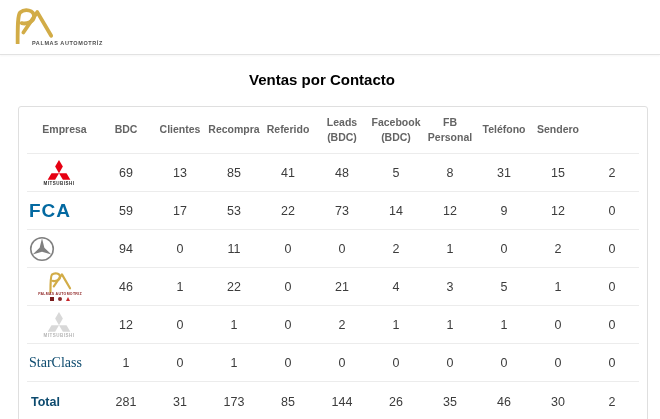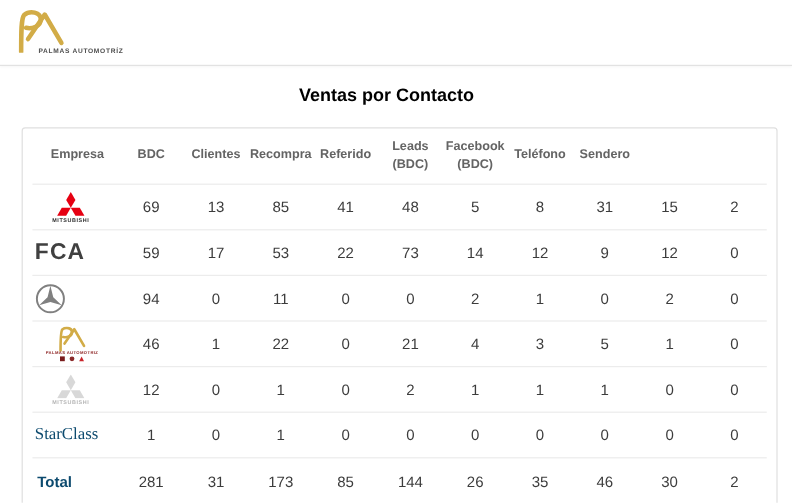--- a/index.html
+++ b/index.html
@@ -17,21 +17,21 @@
   .thead .th-empresa{text-align:center;padding-left:4px;}
   .row{height:37px;}
   .td{font-size:12.5px;color:#3c3c3c;text-align:center;}
   .td-empresa{text-align:left;padding-left:2px;display:flex;flex-direction:column;align-items:flex-start;justify-content:center;}
   .total-row{height:39px;}
   .total-row .td-label{font-size:12.5px;font-weight:bold;color:#0c4a6e;padding-left:4px;text-align:left;}
   
   .mitsu{display:flex;flex-direction:column;align-items:center;width:60px;}
   .mitsu-word{font-size:4.5px;font-weight:bold;letter-spacing:.5px;color:#2b2b2b;margin-top:1px;}
   .mitsu-word.gray{color:#b5b5b5;}
-  .fca-word{font-size:19px;font-weight:bold;color:#404040;letter-spacing:1px;line-height:1;}
+  .fca-word{font-size:19px;font-weight:bold;color:#0369a1;letter-spacing:1px;line-height:1;}
   .pa-block{display:flex;flex-direction:column;align-items:center;width:62px;}
   .pa-caption{font-size:3.5px;font-weight:bold;color:#8b1f1f;letter-spacing:.3px;margin-top:-1px;}
   .pa-minis{display:flex;gap:4px;margin-top:1.5px;align-items:center;}
   .mini{width:4px;height:4px;display:inline-block;}
   .mini-1{background:#7a1c1c;}
   .mini-2{background:#8b2a2a;border-radius:50%;}
   .mini-3{width:0;height:0;border-left:2.5px solid transparent;border-right:2.5px solid transparent;border-bottom:4px solid #c9252b;background:none;}
   .starclass{font-family:"Liberation Serif", serif;font-size:14px;color:#0c4a6e;}
 </style>
 </head>
@@ -52,20 +52,21 @@
 <div class="card">
 
   <div class="tr thead">
     <div class="th th-empresa">Empresa</div>
     <div class="th">BDC</div>
     <div class="th">Clientes</div>
     <div class="th">Recompra</div>
     <div class="th">Referido</div>
     <div class="th">Leads (BDC)</div>
     <div class="th">Facebook (BDC)</div>
+    <div class="th">FB Personal</div>
     <div class="th">Teléfono</div>
     <div class="th">Sendero</div>
   </div>
 
   <div class="tr row">
     <div class="td td-empresa">
       <div class="mitsu">
         <svg width="24" height="20" viewBox="0 0 100 88">
           <polygon points="50,58 33,29 50,0 67,29" fill="#e60012"></polygon>
           <polygon points="50,58 67,87 100,87 83,58" fill="#e60012"></polygon>

